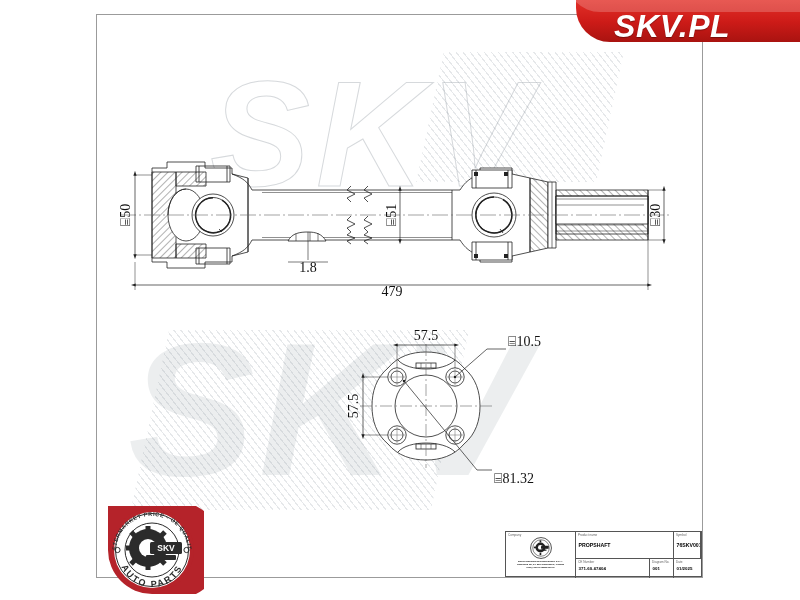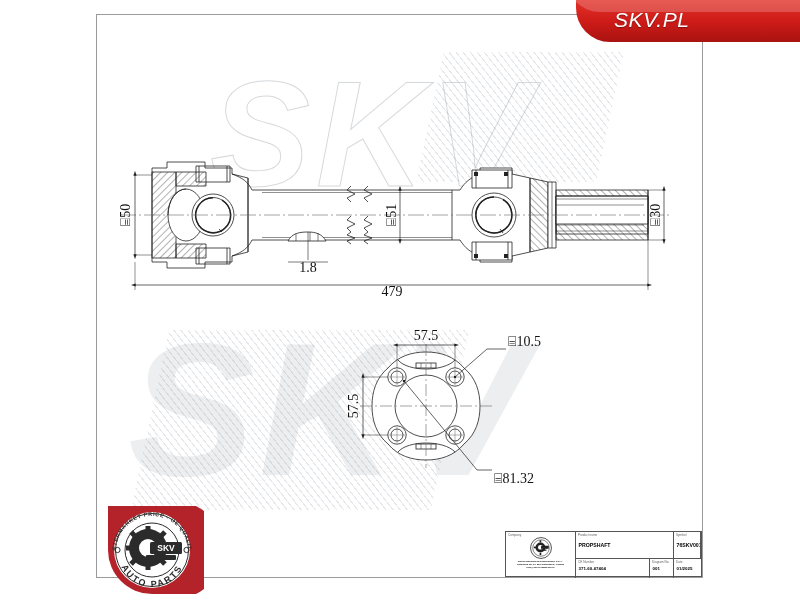--- a/index.html
+++ b/index.html
@@ -19,21 +19,21 @@
     border-bottom-left-radius: 34px;
     overflow: hidden;
   }
   #brand-banner .gloss {
     position:absolute; left:-10px; top:-22px; width:260px; height:34px;
     background: rgba(255,255,255,.20);
     border-bottom-left-radius: 40px;
   }
   #brand-text {
     position:absolute; left: 38px; top: 8px;
-    color:#fff; font-size: 21px; font-weight: 400;
+    color:#fff; font-size: 32px; font-weight: 700;
     font-style: italic; letter-spacing: .6px;
     font-family: "Liberation Sans", sans-serif;
     text-shadow: 0 1px 1px rgba(0,0,0,.35);
   }
 
   
   #frame {
     position:absolute; left: 96px; top: 14px;
     width: 607px; height: 564px;
     border: 1px solid #9b9b9b;

